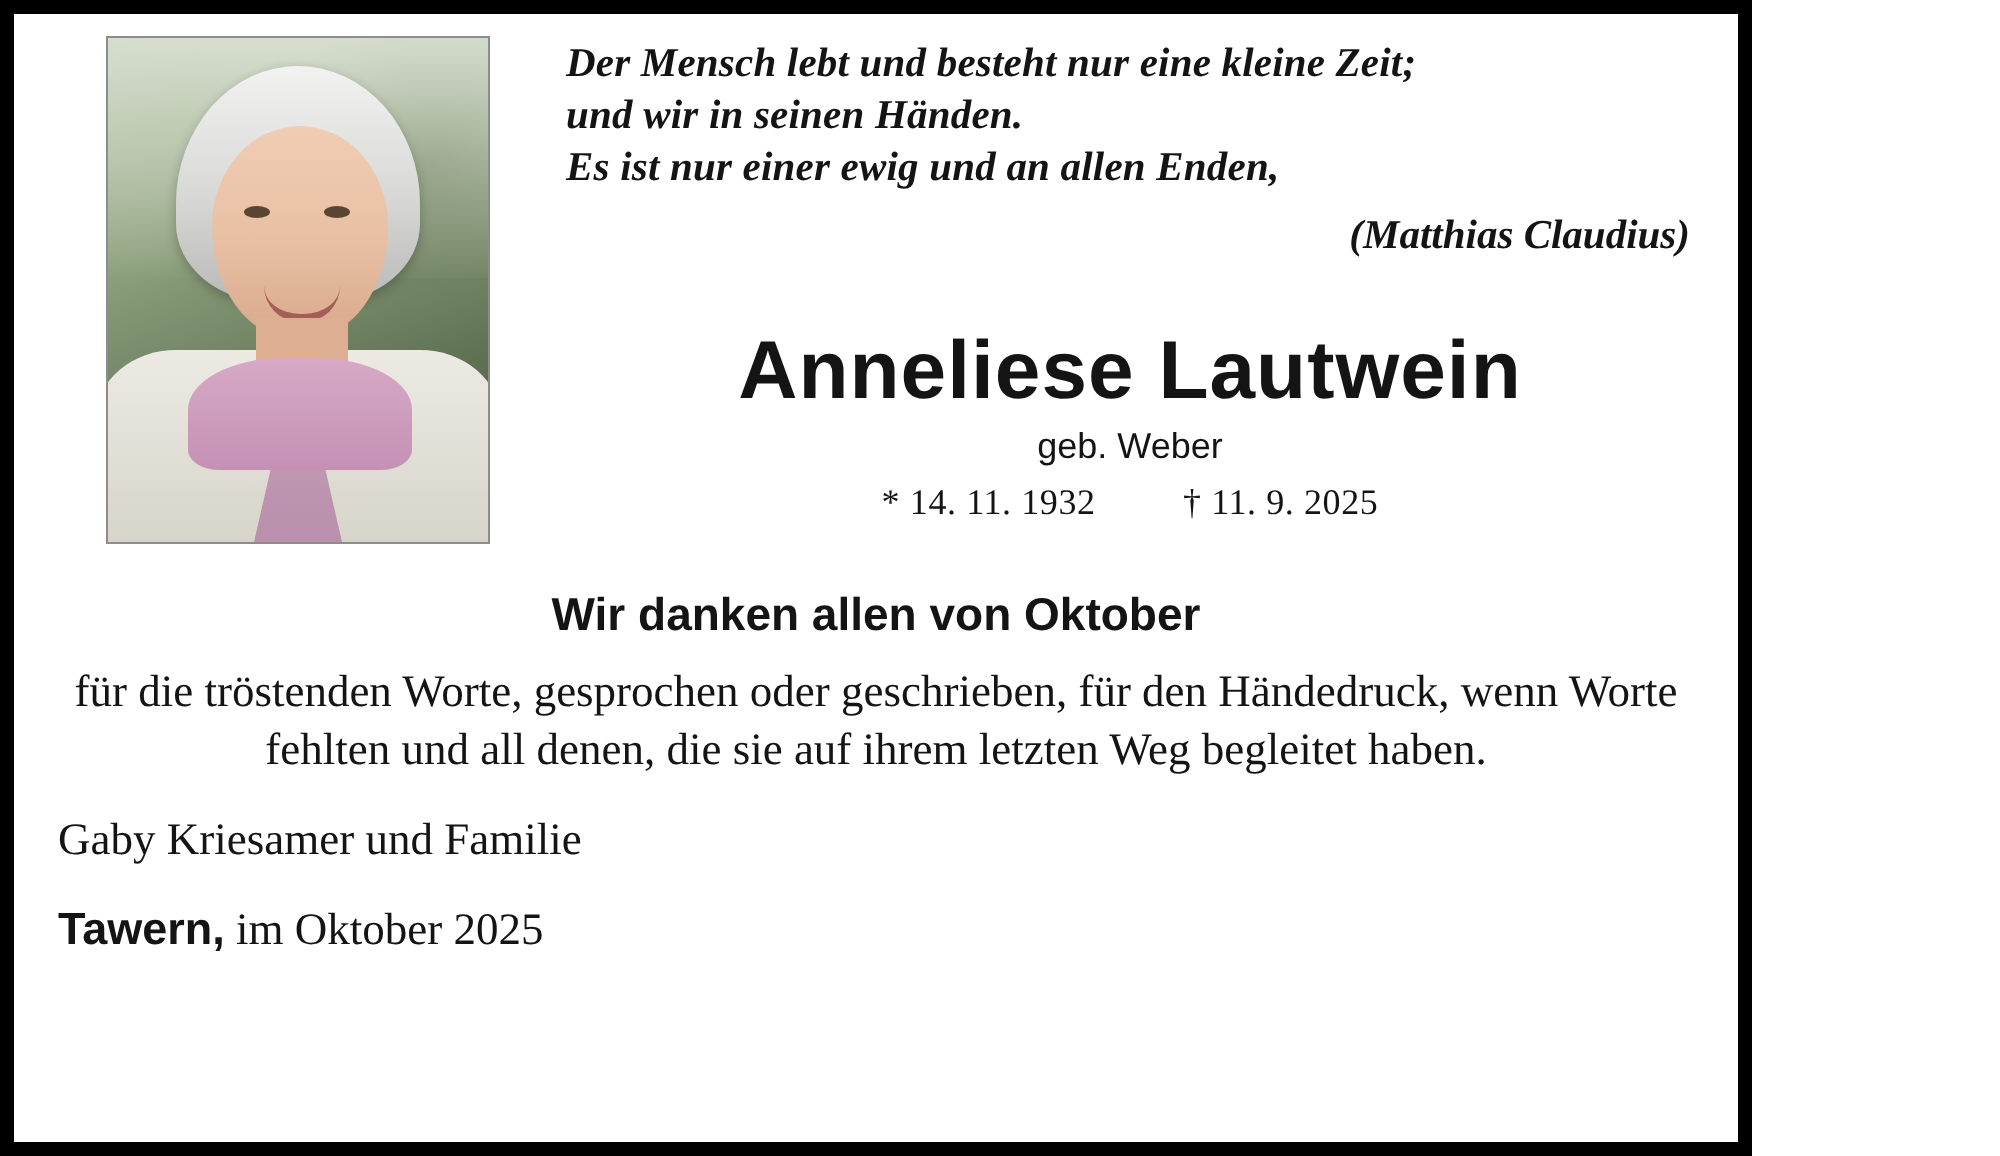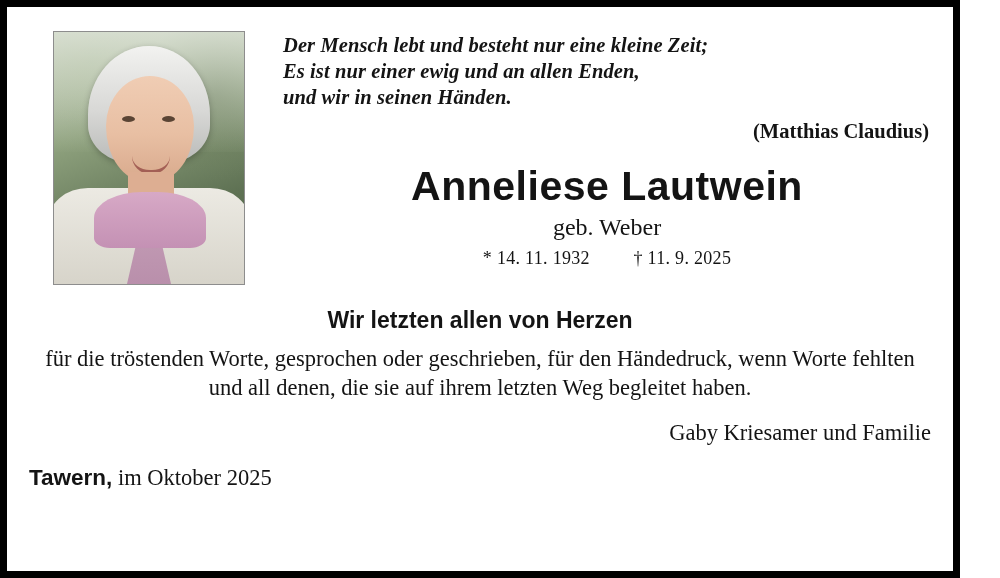--- a/index.html
+++ b/index.html
@@ -10,25 +10,25 @@
   body {
     width: 1000px;
     height: 578px;
     font-family: "Liberation Serif", serif;
     color: #141414;
     overflow: hidden;
   }
   .notice {
     position: relative;
     box-sizing: border-box;
-    width: 960px;
+    width: 876px;
     height: 578px;
     background: #ffffff;
     border: 7px solid #000000;
-    padding: 18px 22px 10px 22px;
+    padding: 5px 22px 10px 22px;
   }
   .top-area {
     display: flex;
     align-items: flex-start;
   }
   .portrait-wrap {
     flex: 0 0 auto;
     width: 190px;
     margin-left: 24px;
     margin-top: 6px;
@@ -138,40 +138,41 @@
   }
   .poem-line {
     font-style: italic;
     font-weight: bold;
     font-size: 20.5px;
     line-height: 1.26;
     letter-spacing: 0.1px;
     white-space: nowrap;
   }
   .poem-author {
+    font-style: italic;
     font-weight: bold;
     font-size: 20.5px;
     text-align: right;
     margin-top: 10px;
     padding-right: 2px;
   }
   .name-block {
     text-align: center;
-    margin-top: 22px;
+    margin-top: 34px;
   }
   .deceased-name {
     font-family: "Liberation Sans", sans-serif;
     font-weight: bold;
     font-size: 41px;
     letter-spacing: 0.5px;
     line-height: 1.05;
   }
   .maiden-name {
-    font-family: Liberation Serif, serif;
-    font-size: 24px;
+    font-family: Liberation Sans, sans-serif;
+    font-size: 18px;
     margin-top: 5px;
   }
   .dates {
     font-size: 18px;
     margin-top: 7px;
     letter-spacing: 0.3px;
   }
   .dates .sep { display: inline-block; width: 34px; }
   .thanks-head {
     text-align: center;
@@ -181,21 +182,21 @@
     margin-top: 22px;
   }
   .para {
     font-size: 22.5px;
     line-height: 1.3;
     margin-top: 10px;
     text-align: left;
   }
   .para.first { text-align: center; }
   .signers {
-    text-align: right;
+    text-align: left;
     font-size: 22.5px;
     line-height: 1.28;
     margin-top: 16px;
   }
   .place-line {
     font-size: 22.5px;
     margin-top: 18px;
   }
   .place-line .place {
     font-family: "Liberation Sans", sans-serif;
@@ -219,38 +220,38 @@
         <div class="eye left"></div>
         <div class="eye right"></div>
         <div class="smile"></div>
         <div class="neck"></div>
         <div class="scarf"></div>
       </div>
     </div>
 
     <div class="poem">
       <div class="poem-line">Der Mensch lebt und besteht nur eine kleine Zeit;</div>
+      <div class="poem-line">und wir in seinen Händen.</div>
       <div class="poem-line">Es ist nur einer ewig und an allen Enden,</div>
-      <div class="poem-line">und wir in seinen Händen.</div>
       <div class="poem-author">(Matthias Claudius)</div>
 
       <div class="name-block">
         <div class="deceased-name">Anneliese Lautwein</div>
         <div class="maiden-name">geb. Weber</div>
         <div class="dates">
           <span>* 14. 11. 1932</span>
           <span class="sep"></span>
           <span>† 11. 9. 2025</span>
         </div>
       </div>
     </div>
 
   </div>
 
-  <div class="thanks-head">Wir letzten allen von Herzen</div>
+  <div class="thanks-head">Wir danken allen von Oktober</div>
 
   <div class="para first">für die tröstenden Worte, gesprochen oder geschrieben, für den Händedruck, wenn Worte fehlten und all denen, die sie auf ihrem letzten Weg begleitet haben.</div>
 
 
   <div class="signers">
     <div>Gaby Kriesamer und Familie</div>
   </div>
 
   <div class="place-line">
     <span class="place">Tawern,</span><span> im Oktober 2025</span>

